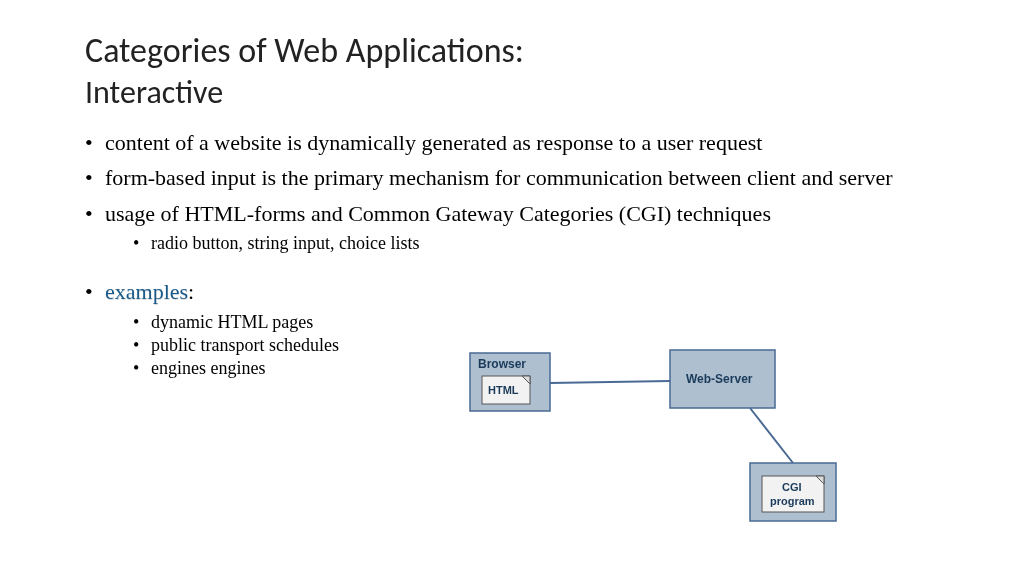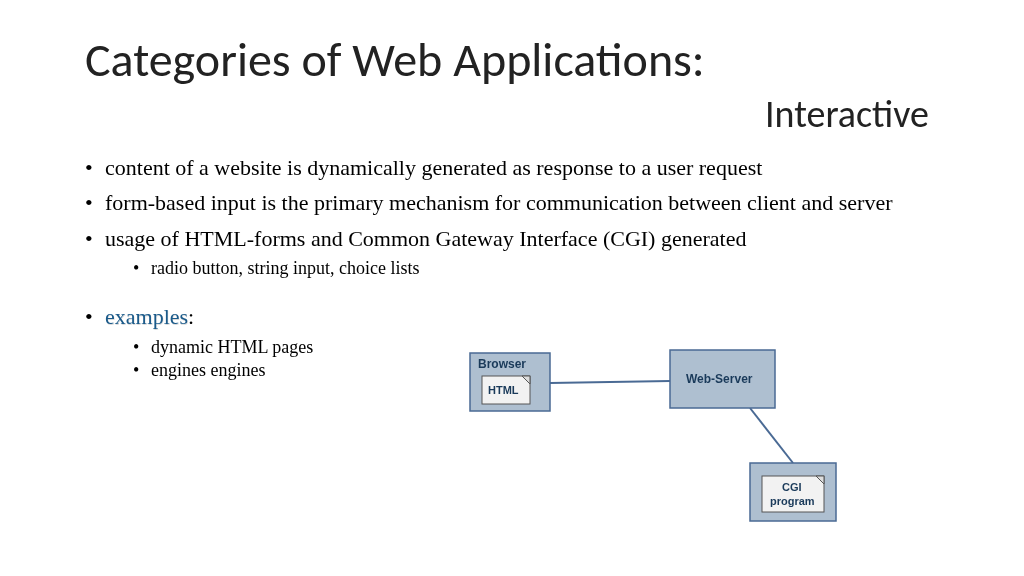--- a/index.html
+++ b/index.html
@@ -9,30 +9,30 @@
       background: #fff;
       font-family: Calibri, Arial, sans-serif;
       color: #000;
       position: relative;
       overflow: hidden;
     }
     .slide {
       padding: 30px 85px 30px 85px;
     }
     .title-line1 {
-      font-size: 48px;
+      font-size: 34px;
       font-weight: 400;
       color: #222;
       margin-bottom: 2px;
     }
     .title-line2 {
-      font-size: 38px;
+      font-size: 32px;
       font-weight: 400;
       color: #222;
-      text-align: right;
+      text-align: left;
       padding-right: 10px;
       margin-bottom: 18px;
     }
     ul.main-list {
       list-style: none;
       padding-left: 0;
     }
     ul.main-list > li {
       font-size: 22px;
       line-height: 1.15;
@@ -94,32 +94,33 @@
 <body>
 
 <div class="slide">
   <div class="title-line1">Categories of Web Applications:</div>
   <div class="title-line2">Interactive</div>
 
   <ul class="main-list">
     <li>content of a website is dynamically generated as response to a user request</li>
     <li>form-based input is the primary mechanism for communication between client and server</li>
     <li>
-      <span>usage of HTML-forms and Common Gateway Interface (CGI) generated</span>
+      <span>usage of HTML-forms and Common Gateway Categories (CGI) techniques</span>
       <ul class="sub-list">
         <li>radio button, string input, choice lists</li>
       </ul>
     </li>
   </ul>
   <div class="spacer"></div>
   <ul class="main-list">
     <li>
       <span class="examples-label">examples</span><span>:</span>
       <ul class="sub-list">
         <li>dynamic HTML pages</li>
+        <li>public transport schedules</li>
         <li>engines engines</li>
       </ul>
     </li>
   </ul>
 </div>
 
 <div class="diagram">
   <svg viewBox="0 0 440 200">
 
     <line class="line-stroke" x1="90" y1="35" x2="210" y2="33"></line>

